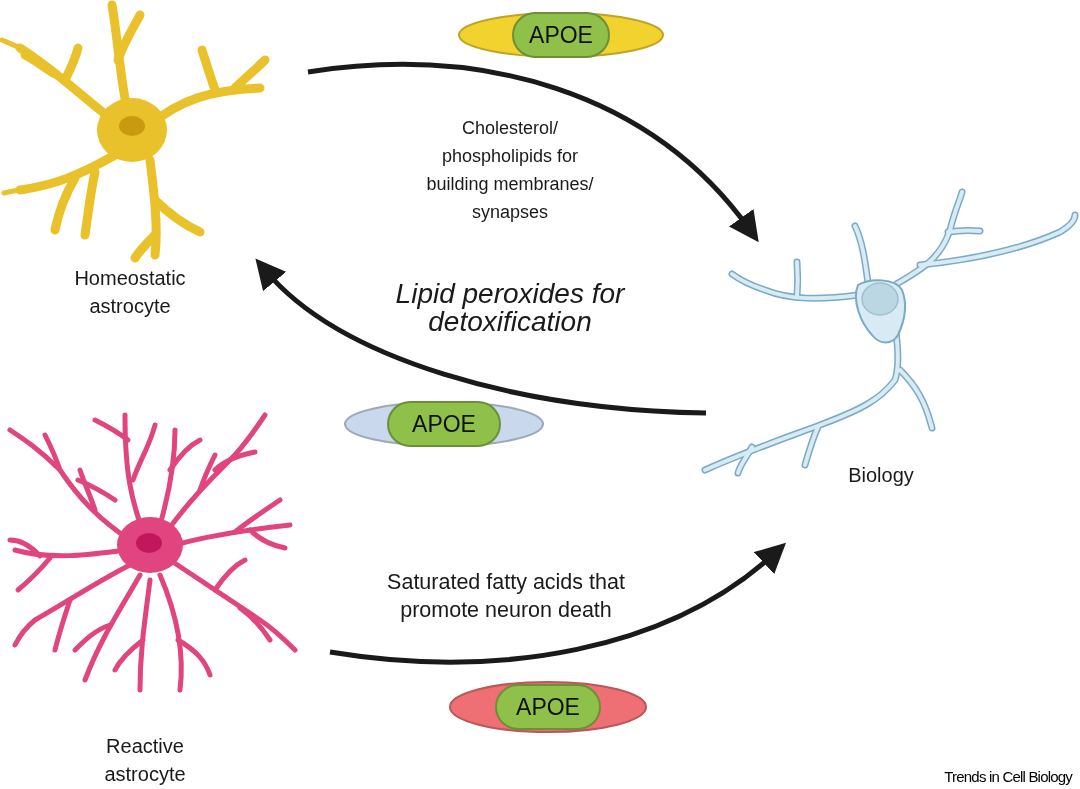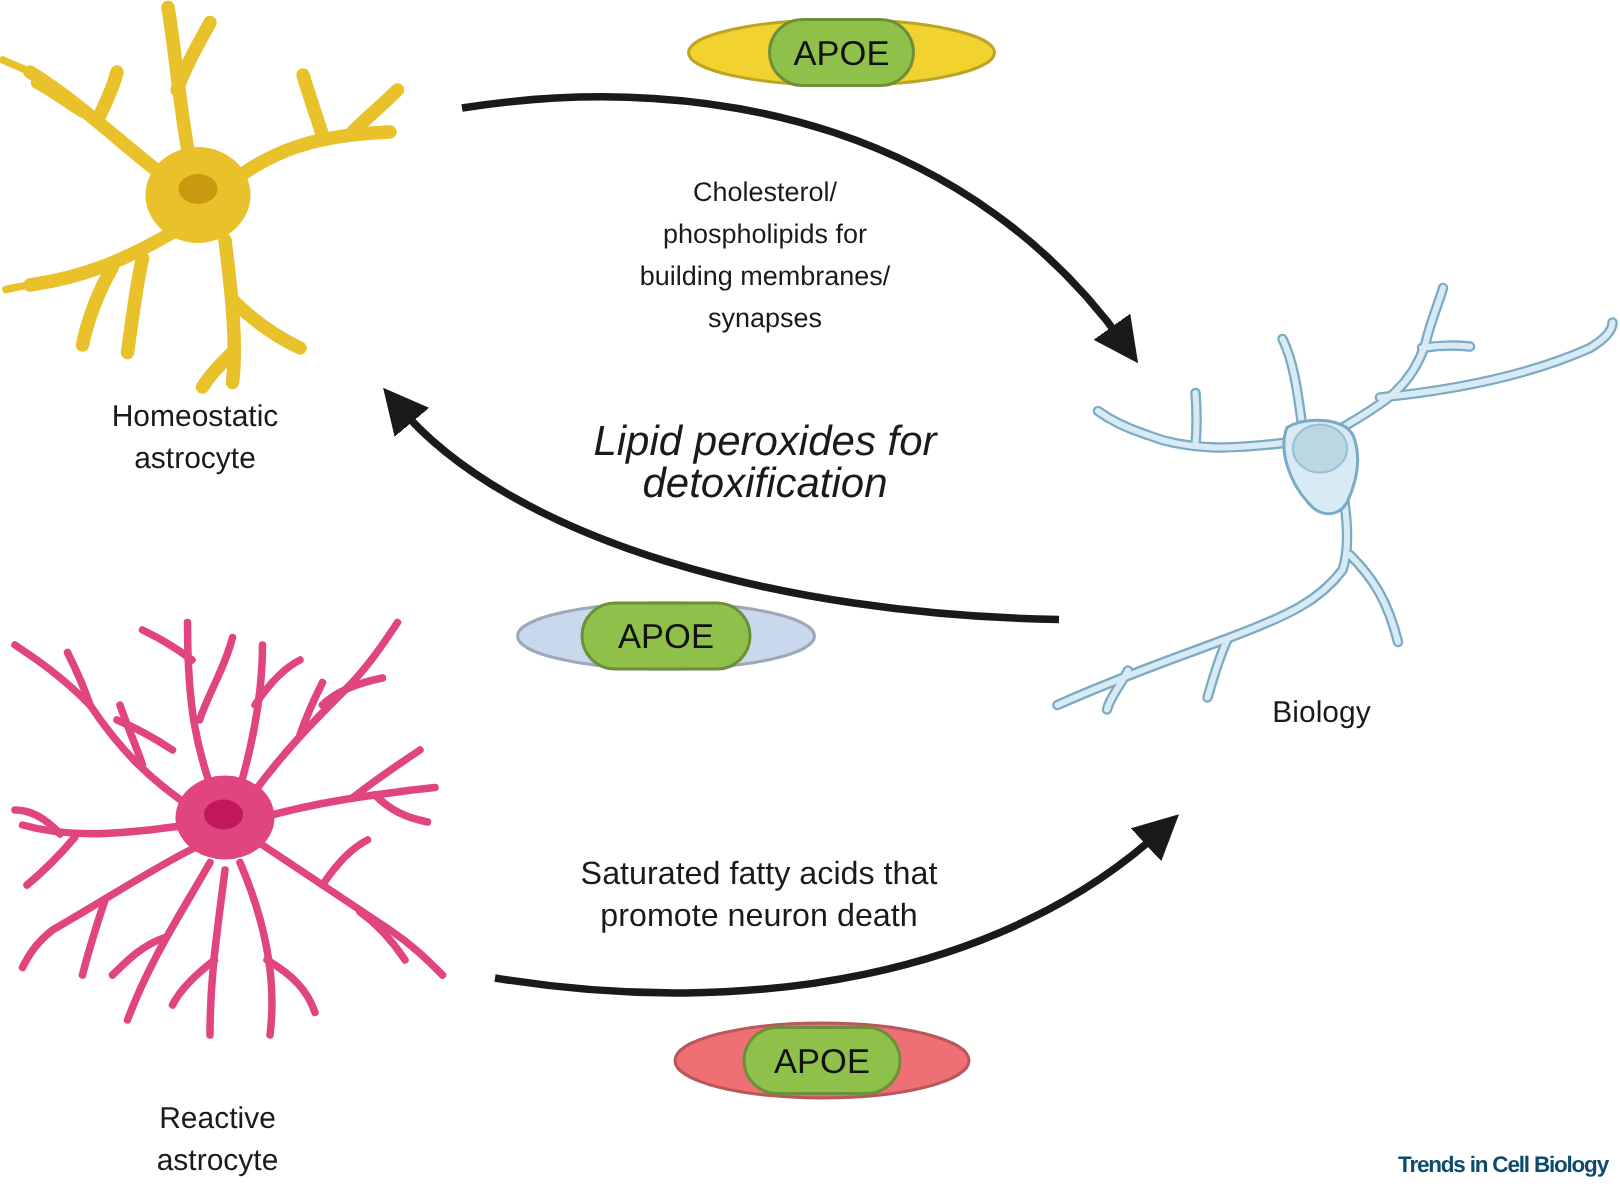--- a/index.html
+++ b/index.html
@@ -1,20 +1,20 @@
 <!DOCTYPE html>
 <html><head>
 <meta charset="utf-8">
 <style>
   html, body { margin: 0; padding: 0; background: #ffffff; }
   body { width: 1080px; height: 789px; position: relative; overflow: hidden;
          font-family: "Liberation Sans", "DejaVu Sans", sans-serif; }
   #diagram { position: absolute; left: 0; top: 0; width: 1080px; height: 789px; }
   .lbl { position: absolute; text-align: center; color: #1a1a1a; font-size: 20px; line-height: 28px; white-space: pre-line; }
-  .credit { position: absolute; right: 8px; bottom: 4px; font-weight: bold; font-size: 15px; letter-spacing: -0.8px; color: #0c4a6e; }
+  .credit { position: absolute; right: 8px; bottom: 4px; font-weight: normal; font-size: 15px; letter-spacing: -0.8px; color: #000000; }
   text.apoe { font-family: "Liberation Sans", sans-serif; font-size: 23px; fill: #111; }
 </style>
 </head>
 <body>
 
 <svg id="diagram" viewBox="0 0 1080 789" xmlns="http://www.w3.org/2000/svg">
   <defs>
     <marker id="ah" viewBox="0 0 10 10" refX="5" refY="5" markerWidth="6" markerHeight="6" orient="auto-start-reverse">
       <path d="M0,0 L10,5 L0,10 z" fill="#1a1a1a"></path>
     </marker>

